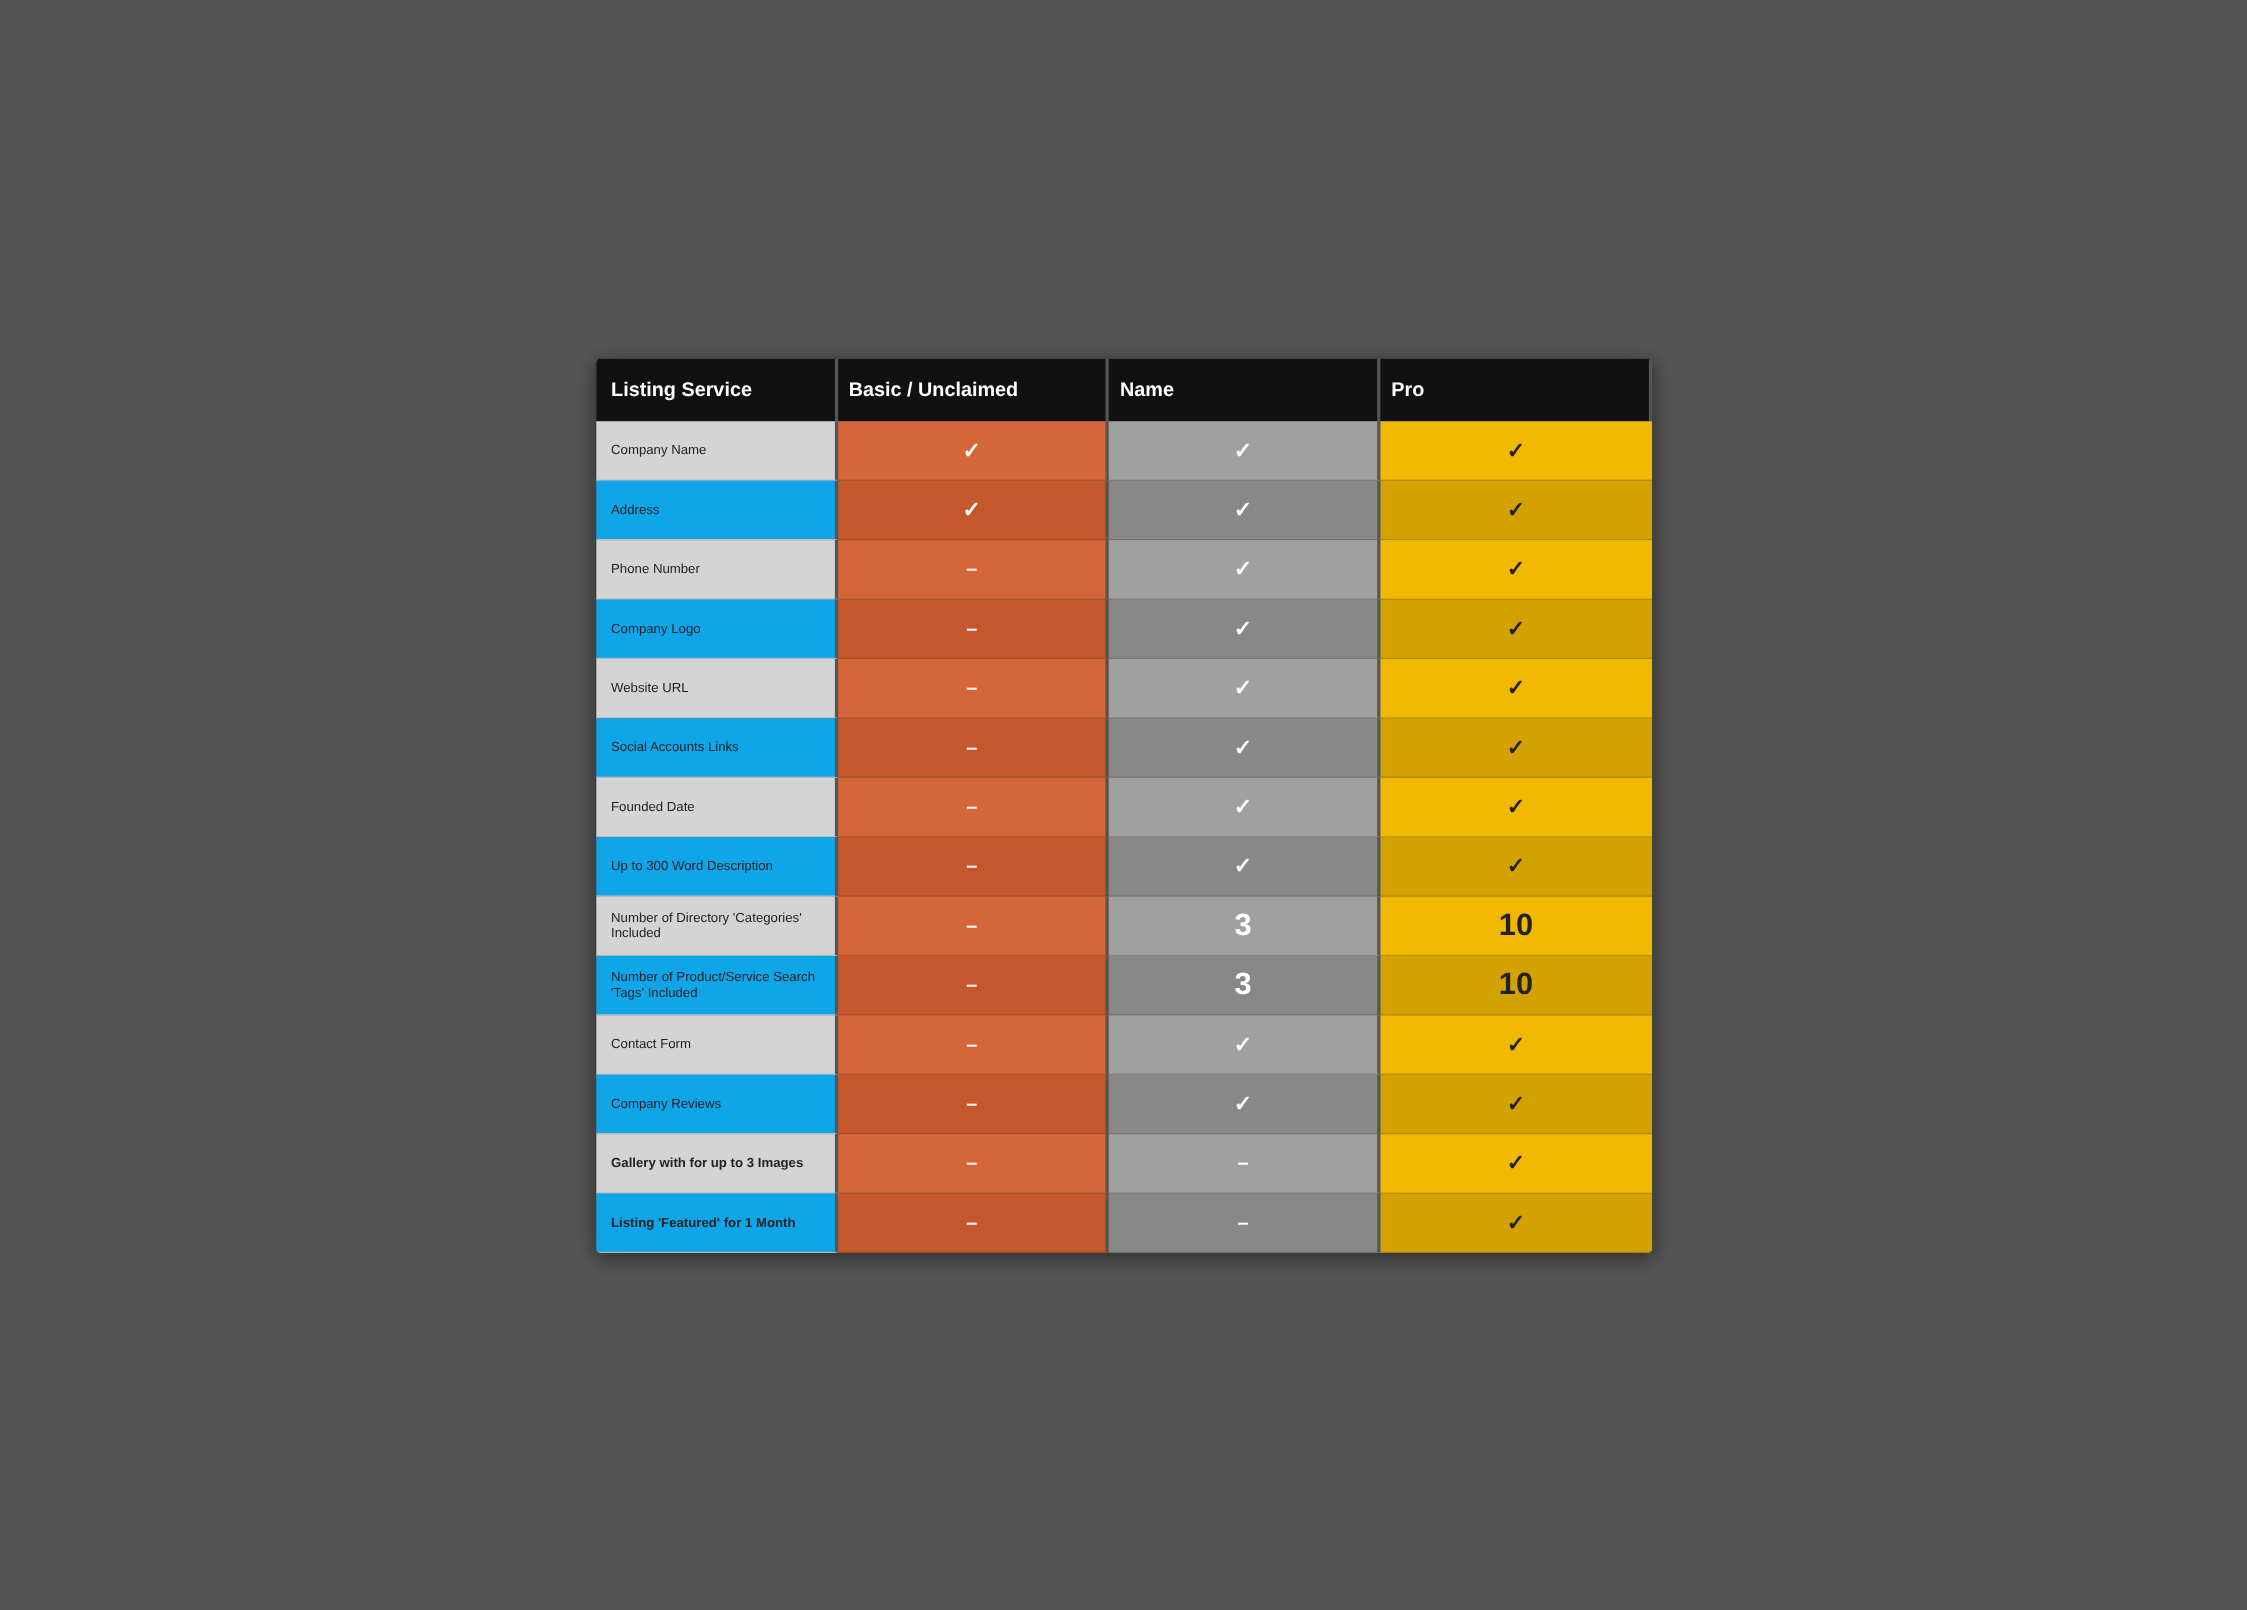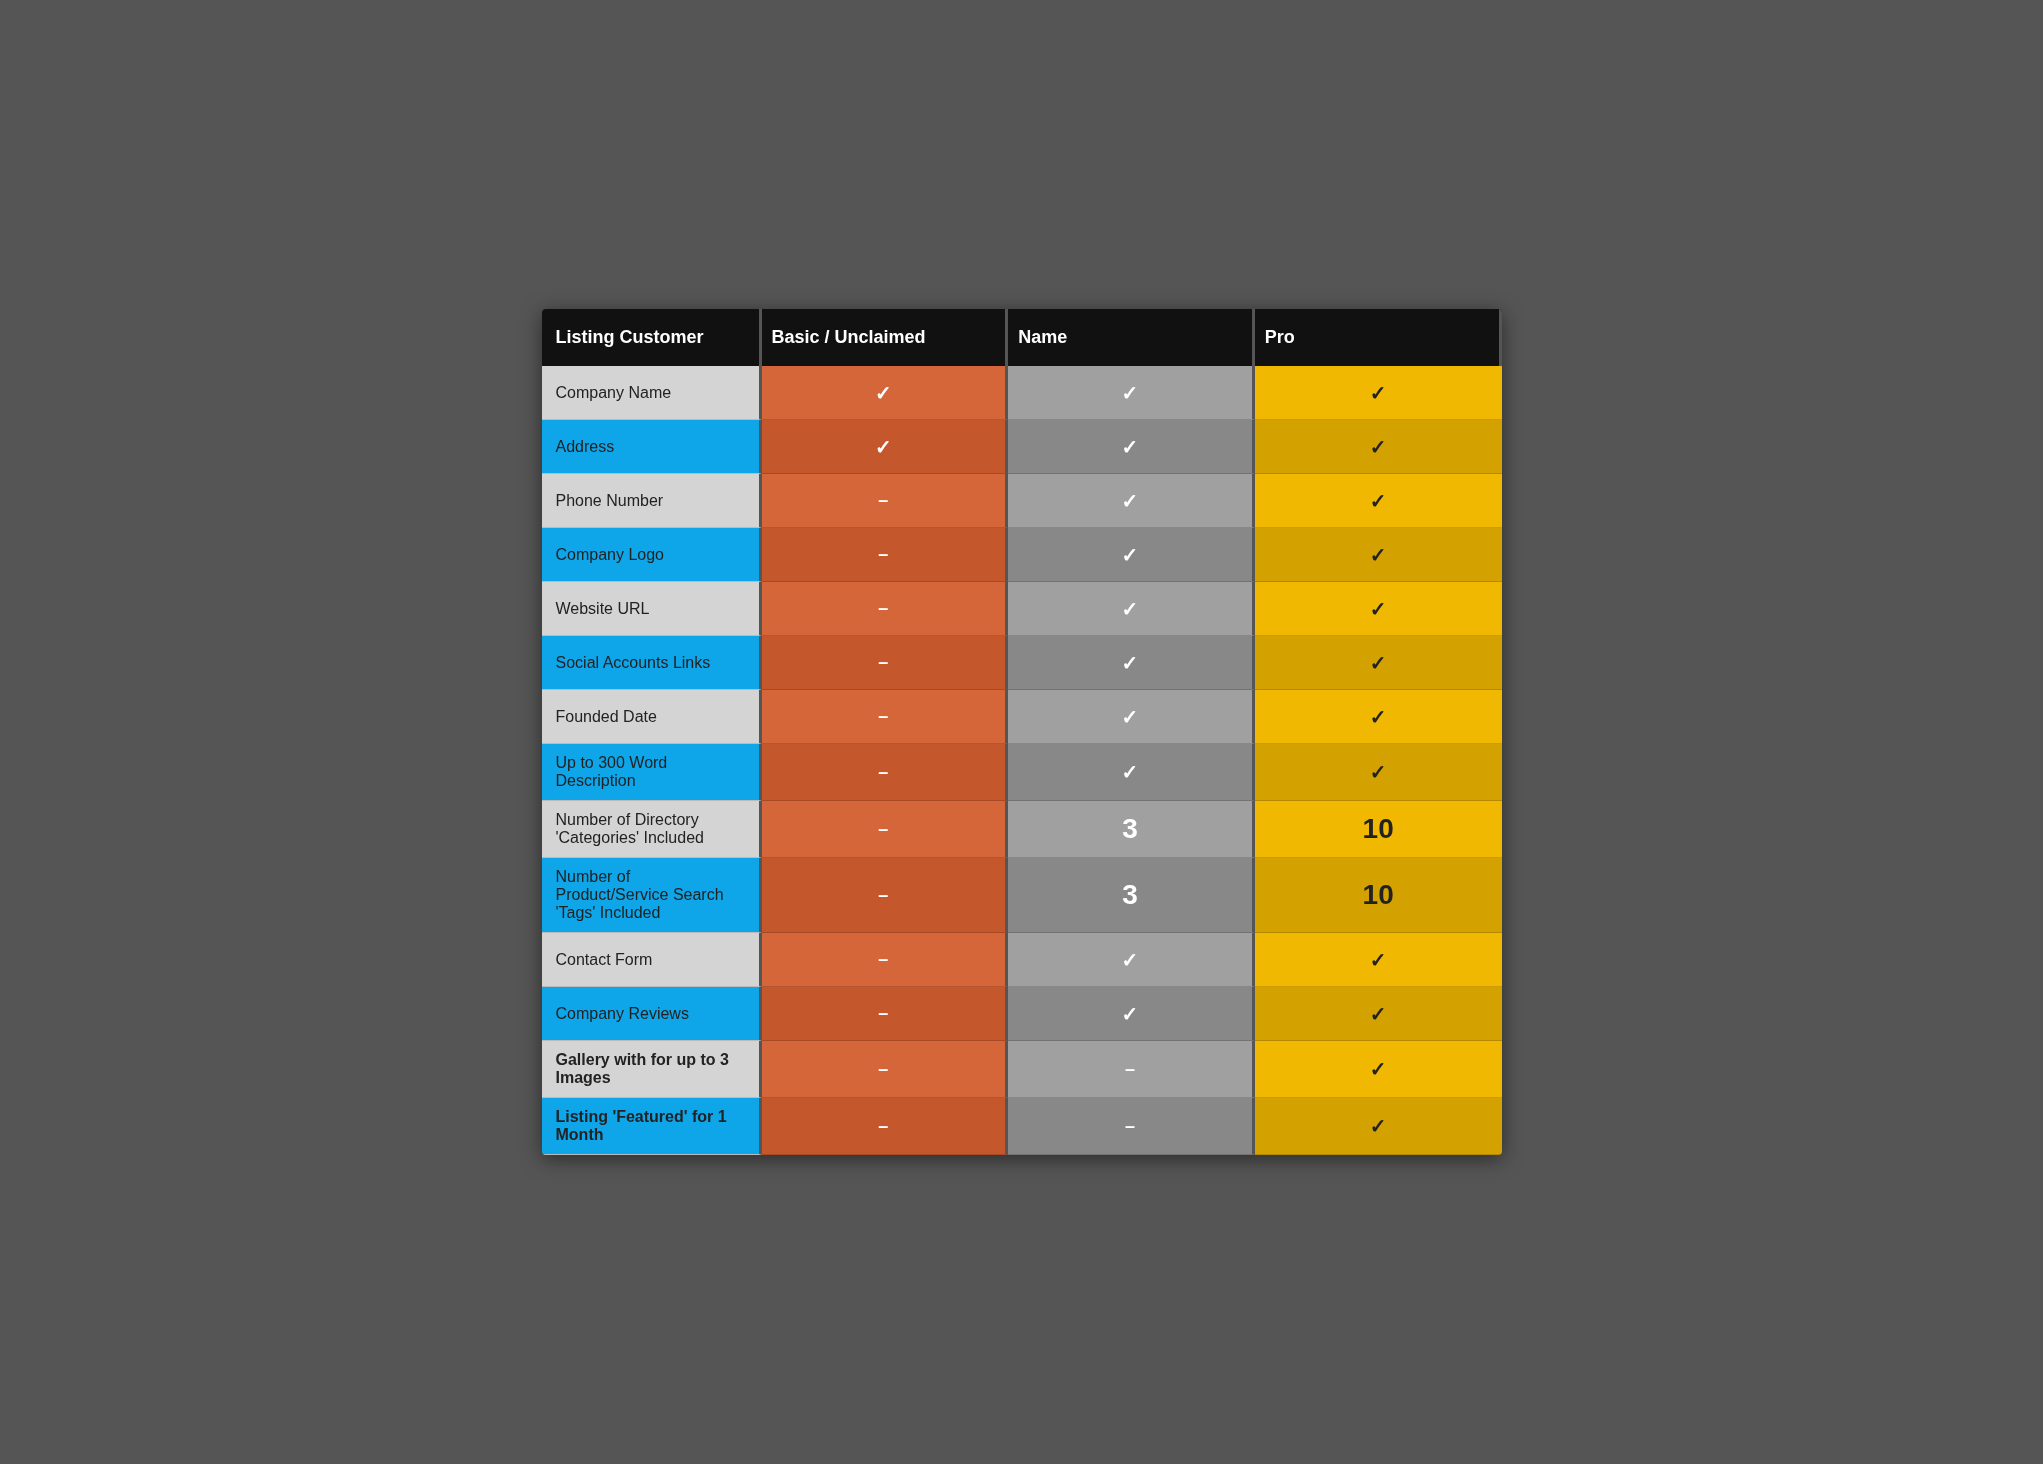--- a/index.html
+++ b/index.html
@@ -46,21 +46,21 @@
       border-right: 3px solid #555;
     }
 
     .header-cell:last-child {
       border-right: none;
     }
 
     
     .row-label {
       padding: 10px 14px;
-      font-size: 16px;
+      font-size: 12px;
       color: #222;
       display: flex;
       align-items: center;
       border-bottom: 1px solid #bbb;
       border-right: 3px solid #555;
       min-height: 54px;
     }
 
     .row-label.light {
       background: #d4d4d4;
@@ -133,21 +133,21 @@
 
     
     
   </style>
 </head>
 <body>
 
 <div class="table-wrapper">
   <div class="table-grid">
 
-    <div class="header-cell">Listing Customer</div>
+    <div class="header-cell">Listing Service</div>
     <div class="header-cell">Basic / Unclaimed</div>
     <div class="header-cell">Name</div>
     <div class="header-cell">Pro</div>
 
   <div class="row-label light">Company Name</div>
       <div class="data-cell orange-light">
         <span class="check-symbol">✓</span>
       </div>
       <div class="data-cell gray-light">
         <span class="check-symbol">✓</span>

